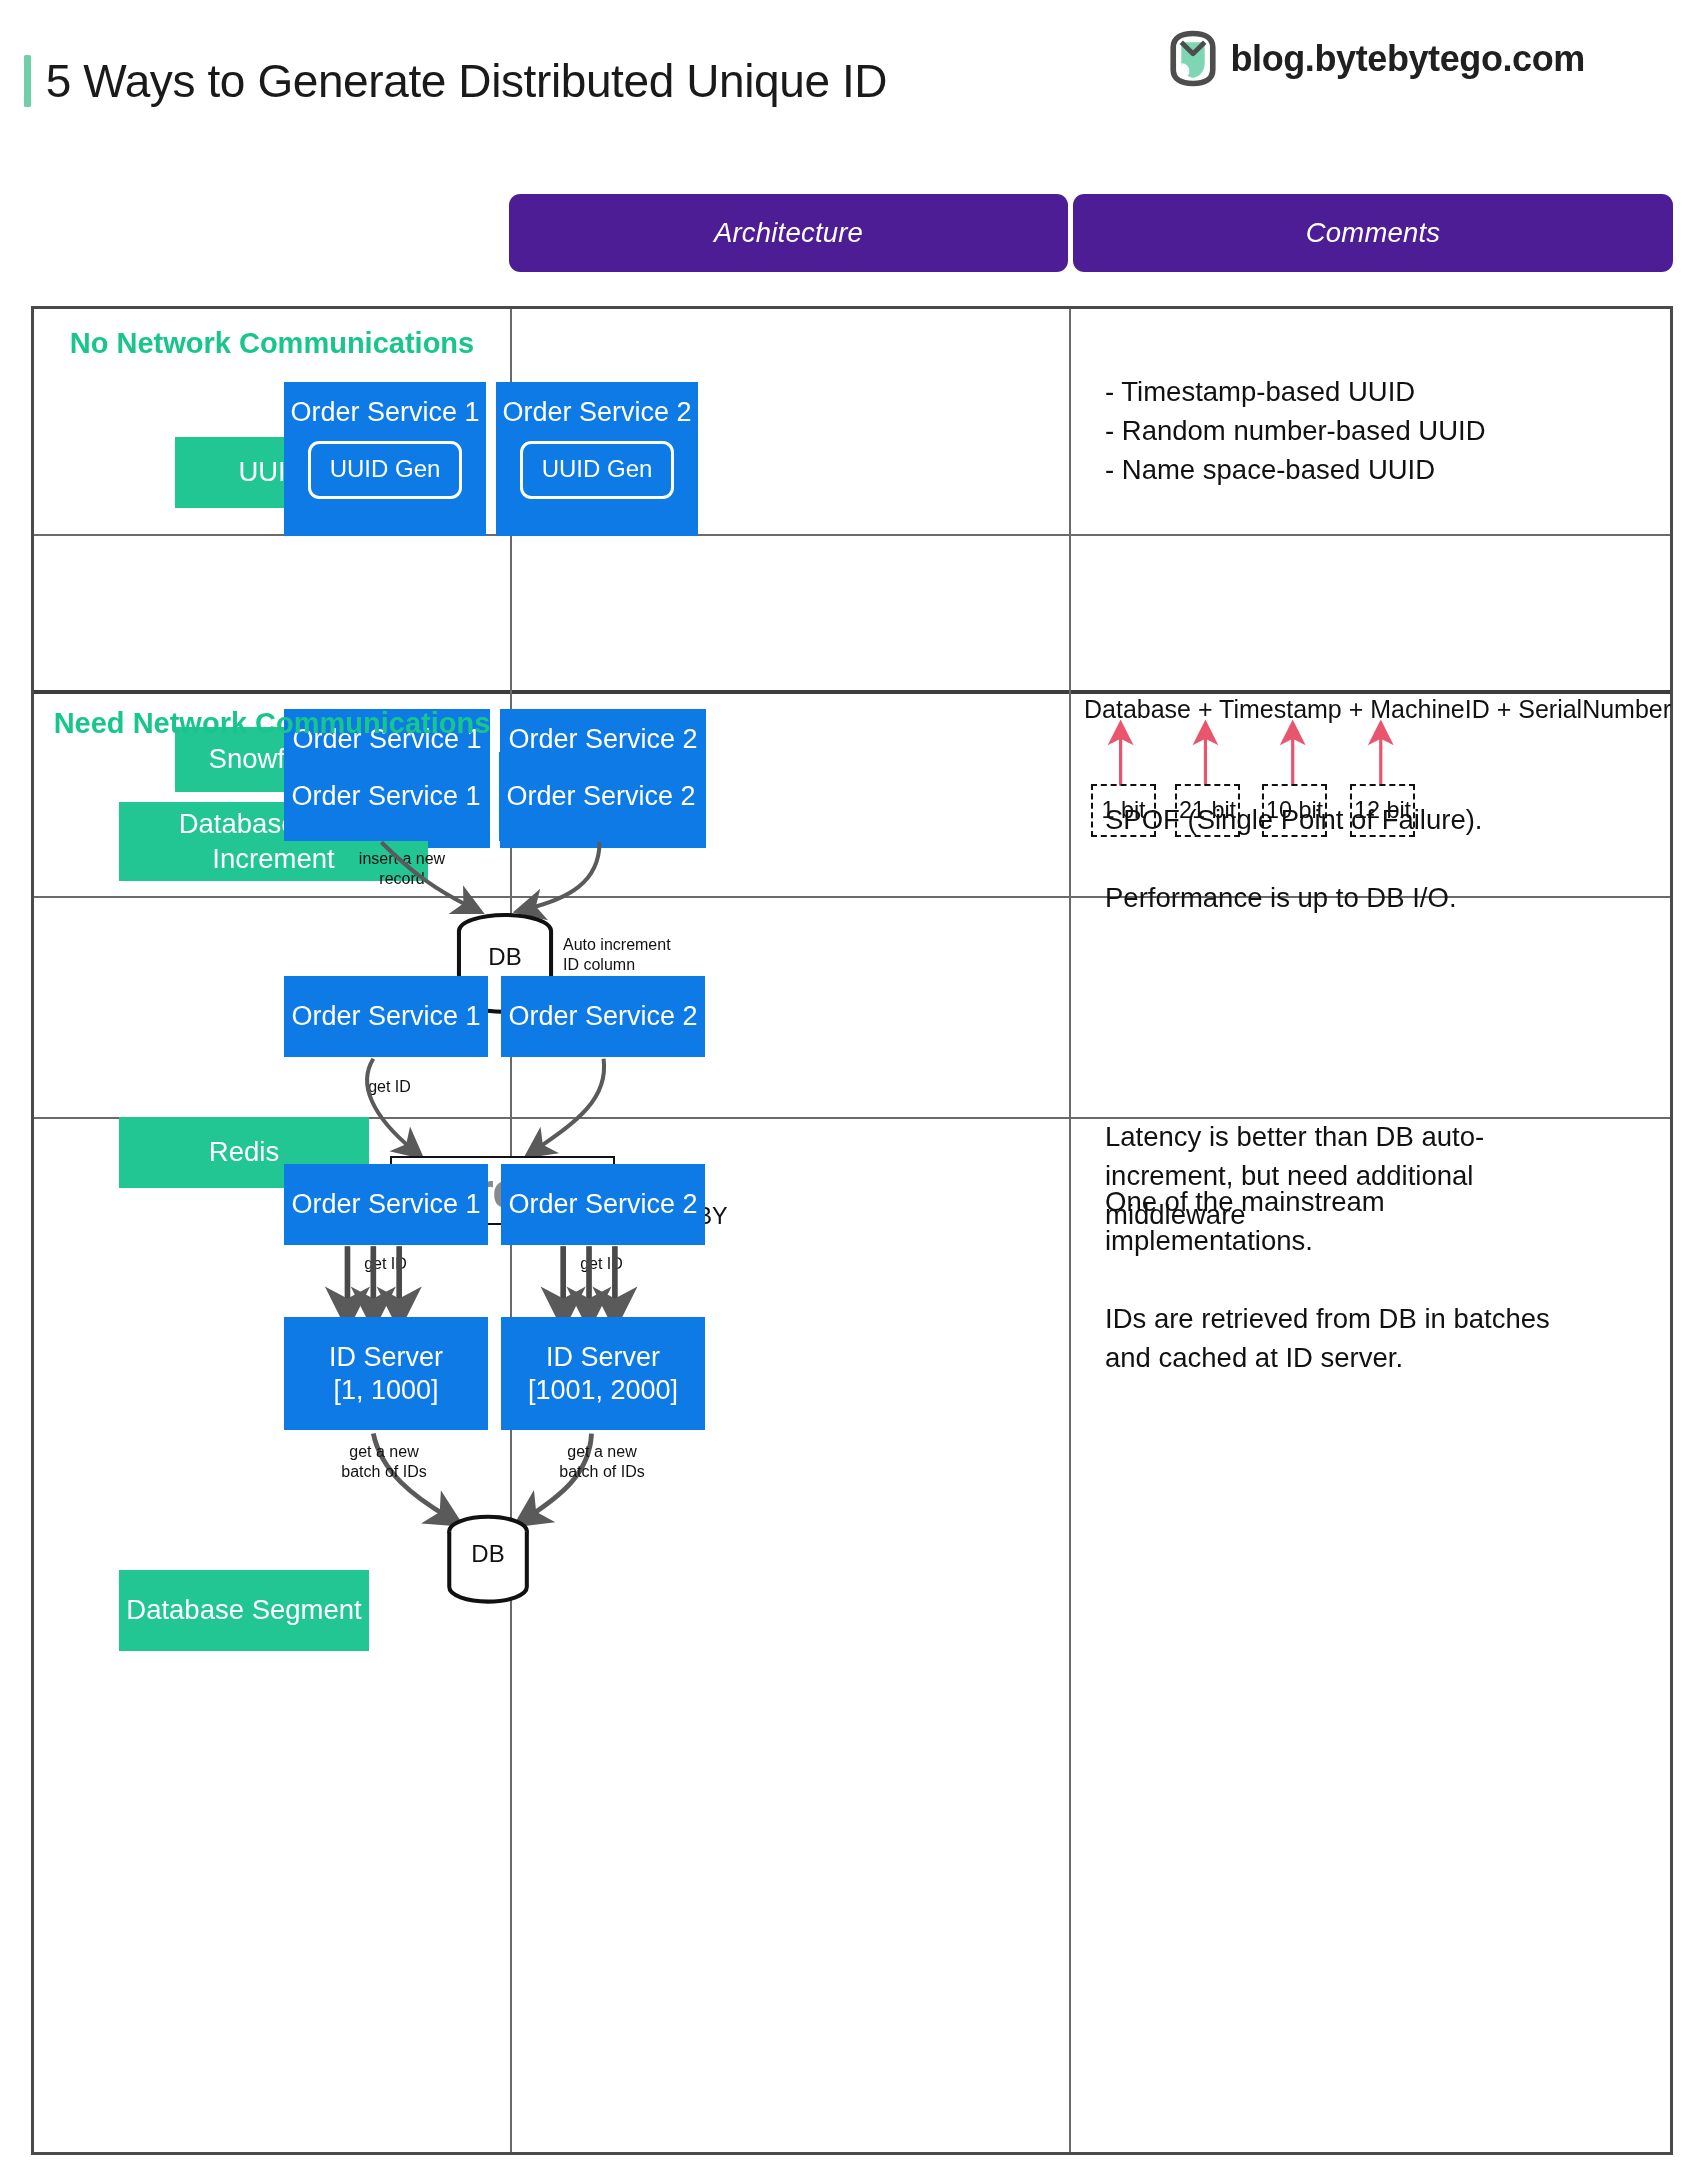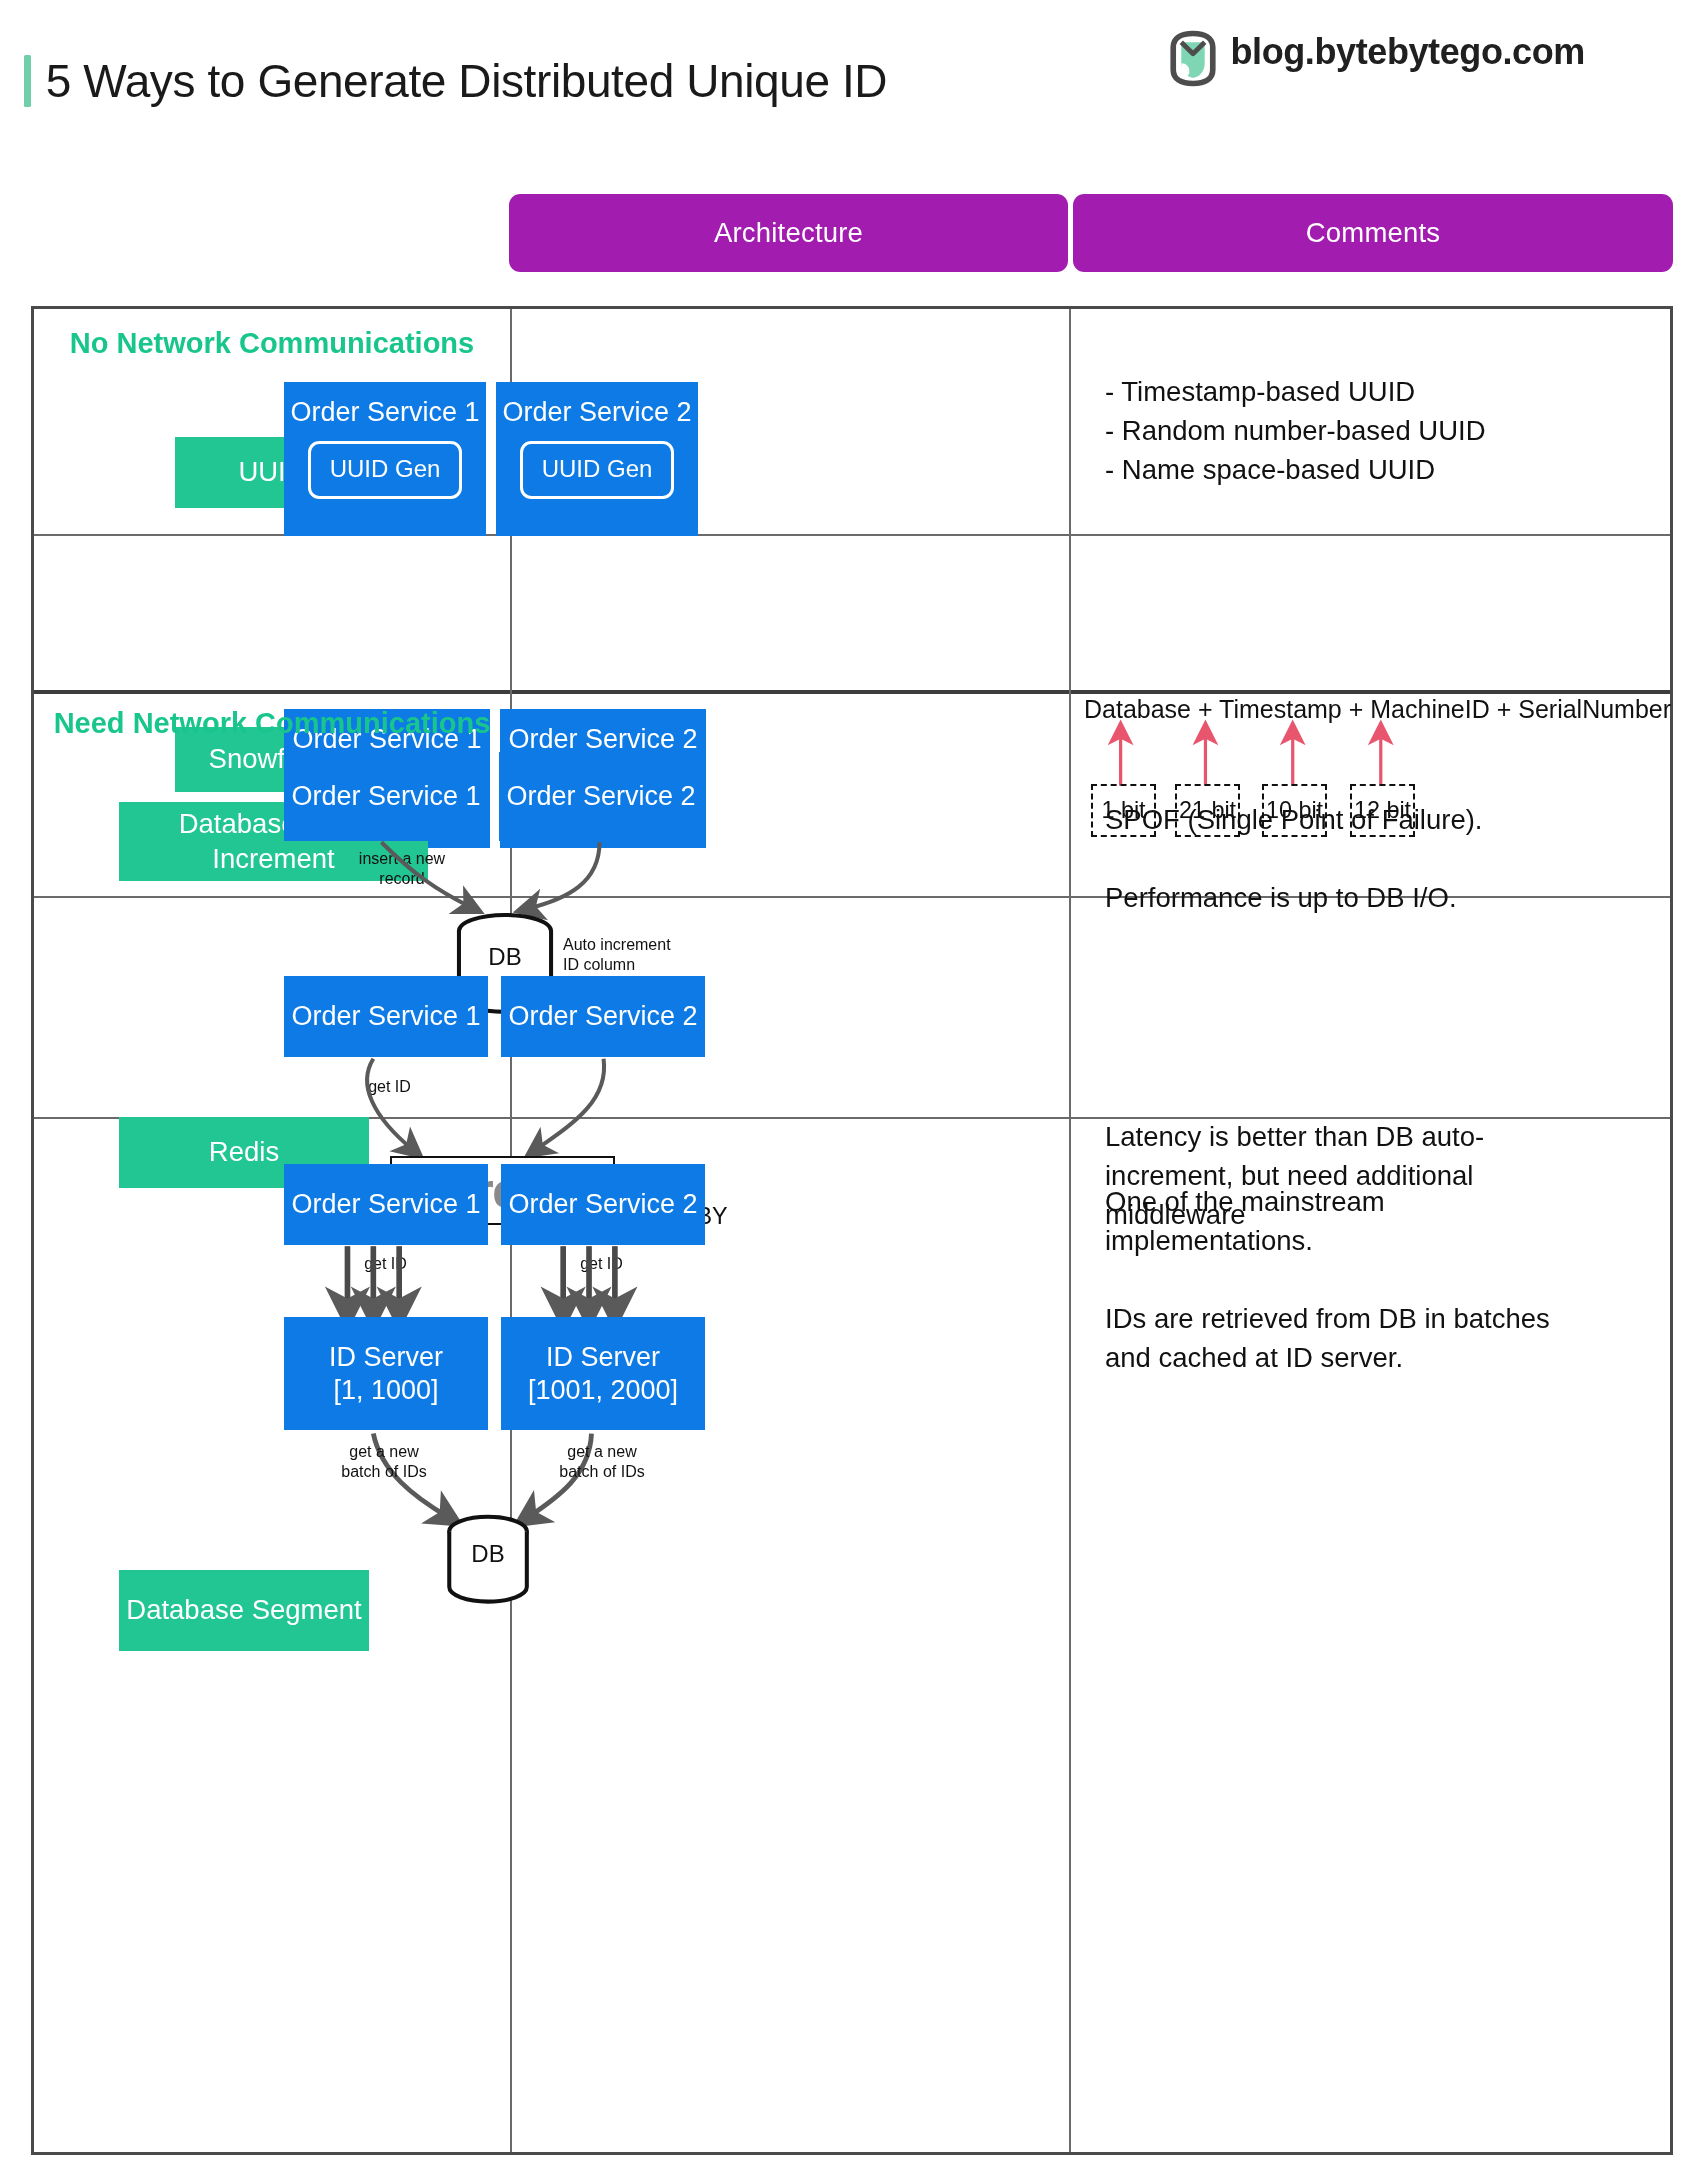--- a/index.html
+++ b/index.html
@@ -17,31 +17,31 @@
     display: flex; align-items: center;
   }
   .title-wrap { display: flex; align-items: stretch; margin-left: 24px; }
   .title-bar { width: 7.3px; background: #6ecfa8; border-radius: 1.6px; margin-right: 14.5px; }
   .title-text {
     font-size: 46px; font-weight: 400; color: #1a1a1a; line-height: 1.15;
     align-self: center; letter-spacing: -0.4px;
   }
   .brand {
     position: absolute; left: 1170px; top: 31px;
-    display: flex; align-items: flex-start; gap: 14.5px;
+    display: flex; align-items: center; gap: 14.5px;
   }
   .brand-logo { width: 46px; height: 55px; flex: 0 0 auto; }
   .brand-text { font-size: 36px; font-weight: 700; color: #202020; letter-spacing: -0.4px; }
 
   
   .colhead {
     position: absolute; height: 78px; border-radius: 11.3px;
-    background: #a21caf; color: #ffffff;
-    display: flex; align-items: center; justify-content: center;
-    font-size: 27.5px; letter-spacing: 0.2px;
+    background: #4c1d95; color: #ffffff;
+    display: flex; align-items: center; justify-content: center;
+    font-size: 27.5px; letter-spacing: 0.2px; font-style: italic;
   }
   #colhead-arch { left: 509px; top: 194px; width: 559px; }
   #colhead-comments { left: 1073px; top: 194px; width: 600px; }
 
   
   .grid {
     position: absolute; left: 31px; top: 291px;
     width: 1642px; height: 1849px;
     border: 3.2px solid #4a4a4a;
     margin-top: 15px;

